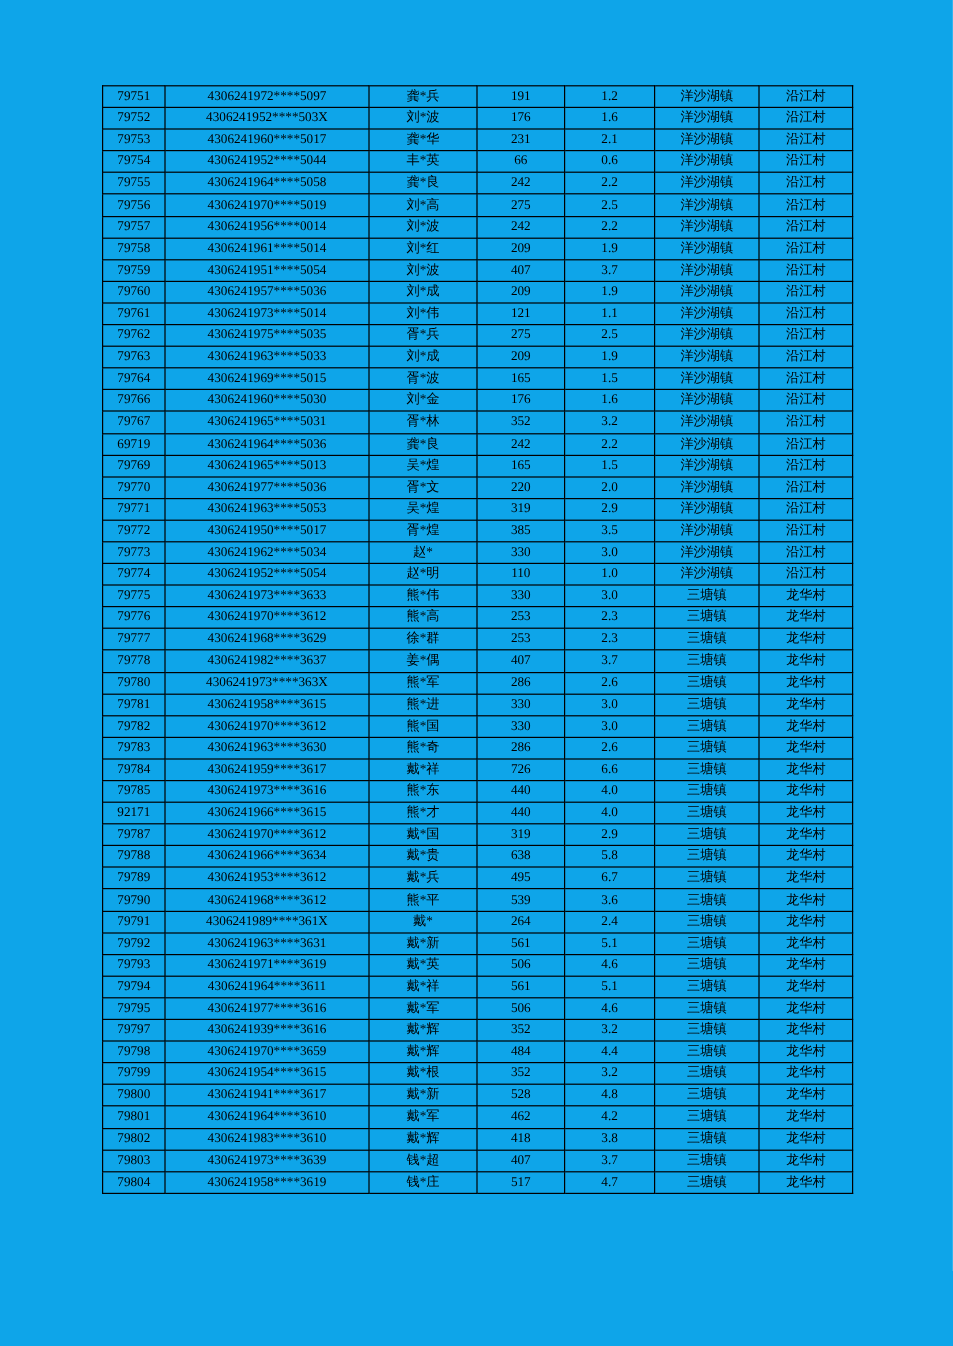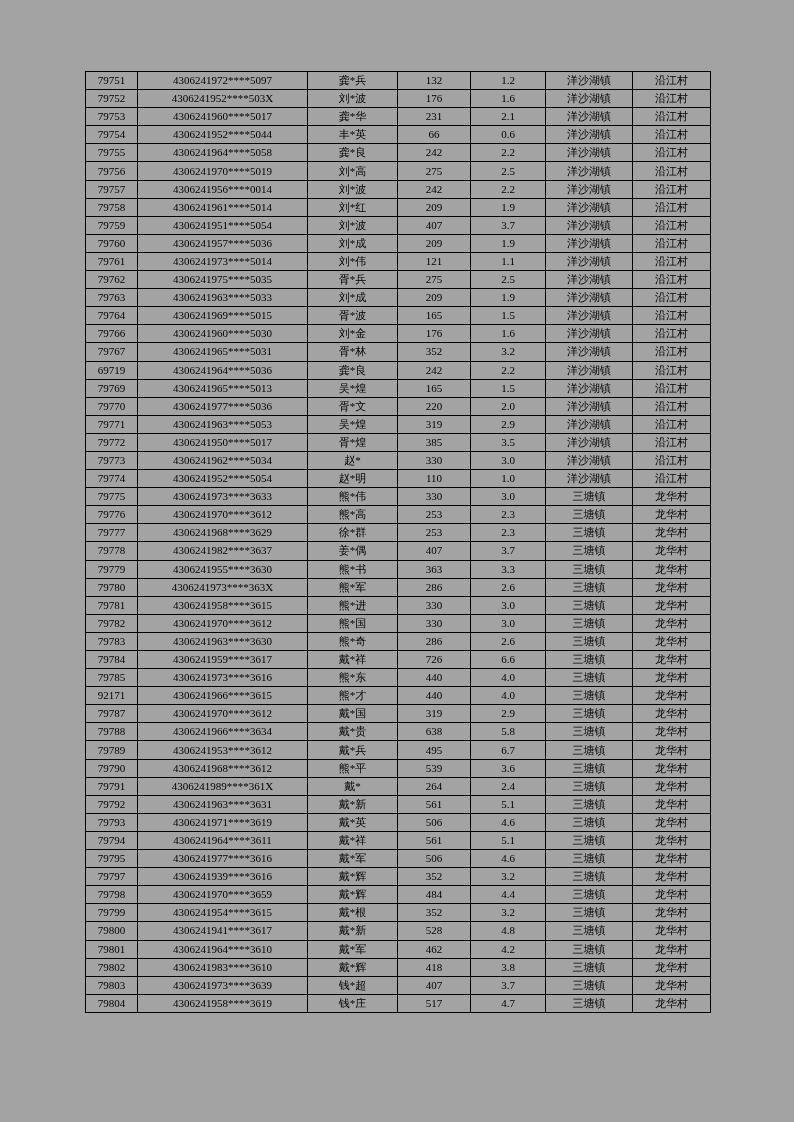--- a/index.html
+++ b/index.html
@@ -13,21 +13,21 @@
     position: relative;
     font-family: "Liberation Serif", "DejaVu Serif", serif;
     color: #000;
   }
   .page {
     position: absolute;
     left: 0;
     top: 0;
     width: 794px;
     height: 1122px;
-    background: #a3a3a3;
+    background: #0ea5e9;
     overflow: hidden;
   }
   table.records {
     position: absolute;
     left: 85px;
     top: 71px;
     width: 625px;
     border-collapse: collapse;
     table-layout: fixed;
   }
@@ -63,21 +63,21 @@
       <col class="c-amount">
       <col class="c-rate">
       <col class="c-town">
       <col class="c-village">
     </colgroup>
     <tbody>
         <tr>
           <td>79751</td>
           <td>4306241972****5097</td>
           <td>龚*兵</td>
-          <td>132</td>
+          <td>191</td>
           <td>1.2</td>
           <td>洋沙湖镇</td>
           <td>沿江村</td>
         </tr>
         <tr>
           <td>79752</td>
           <td>4306241952****503X</td>
           <td>刘*波</td>
           <td>176</td>
           <td>1.6</td>
@@ -303,29 +303,20 @@
         <tr>
           <td>79778</td>
           <td>4306241982****3637</td>
           <td>姜*偶</td>
           <td>407</td>
           <td>3.7</td>
           <td>三塘镇</td>
           <td>龙华村</td>
         </tr>
         <tr>
-          <td>79779</td>
-          <td>4306241955****3630</td>
-          <td>熊*书</td>
-          <td>363</td>
-          <td>3.3</td>
-          <td>三塘镇</td>
-          <td>龙华村</td>
-        </tr>
-        <tr>
           <td>79780</td>
           <td>4306241973****363X</td>
           <td>熊*军</td>
           <td>286</td>
           <td>2.6</td>
           <td>三塘镇</td>
           <td>龙华村</td>
         </tr>
         <tr>
           <td>79781</td>

